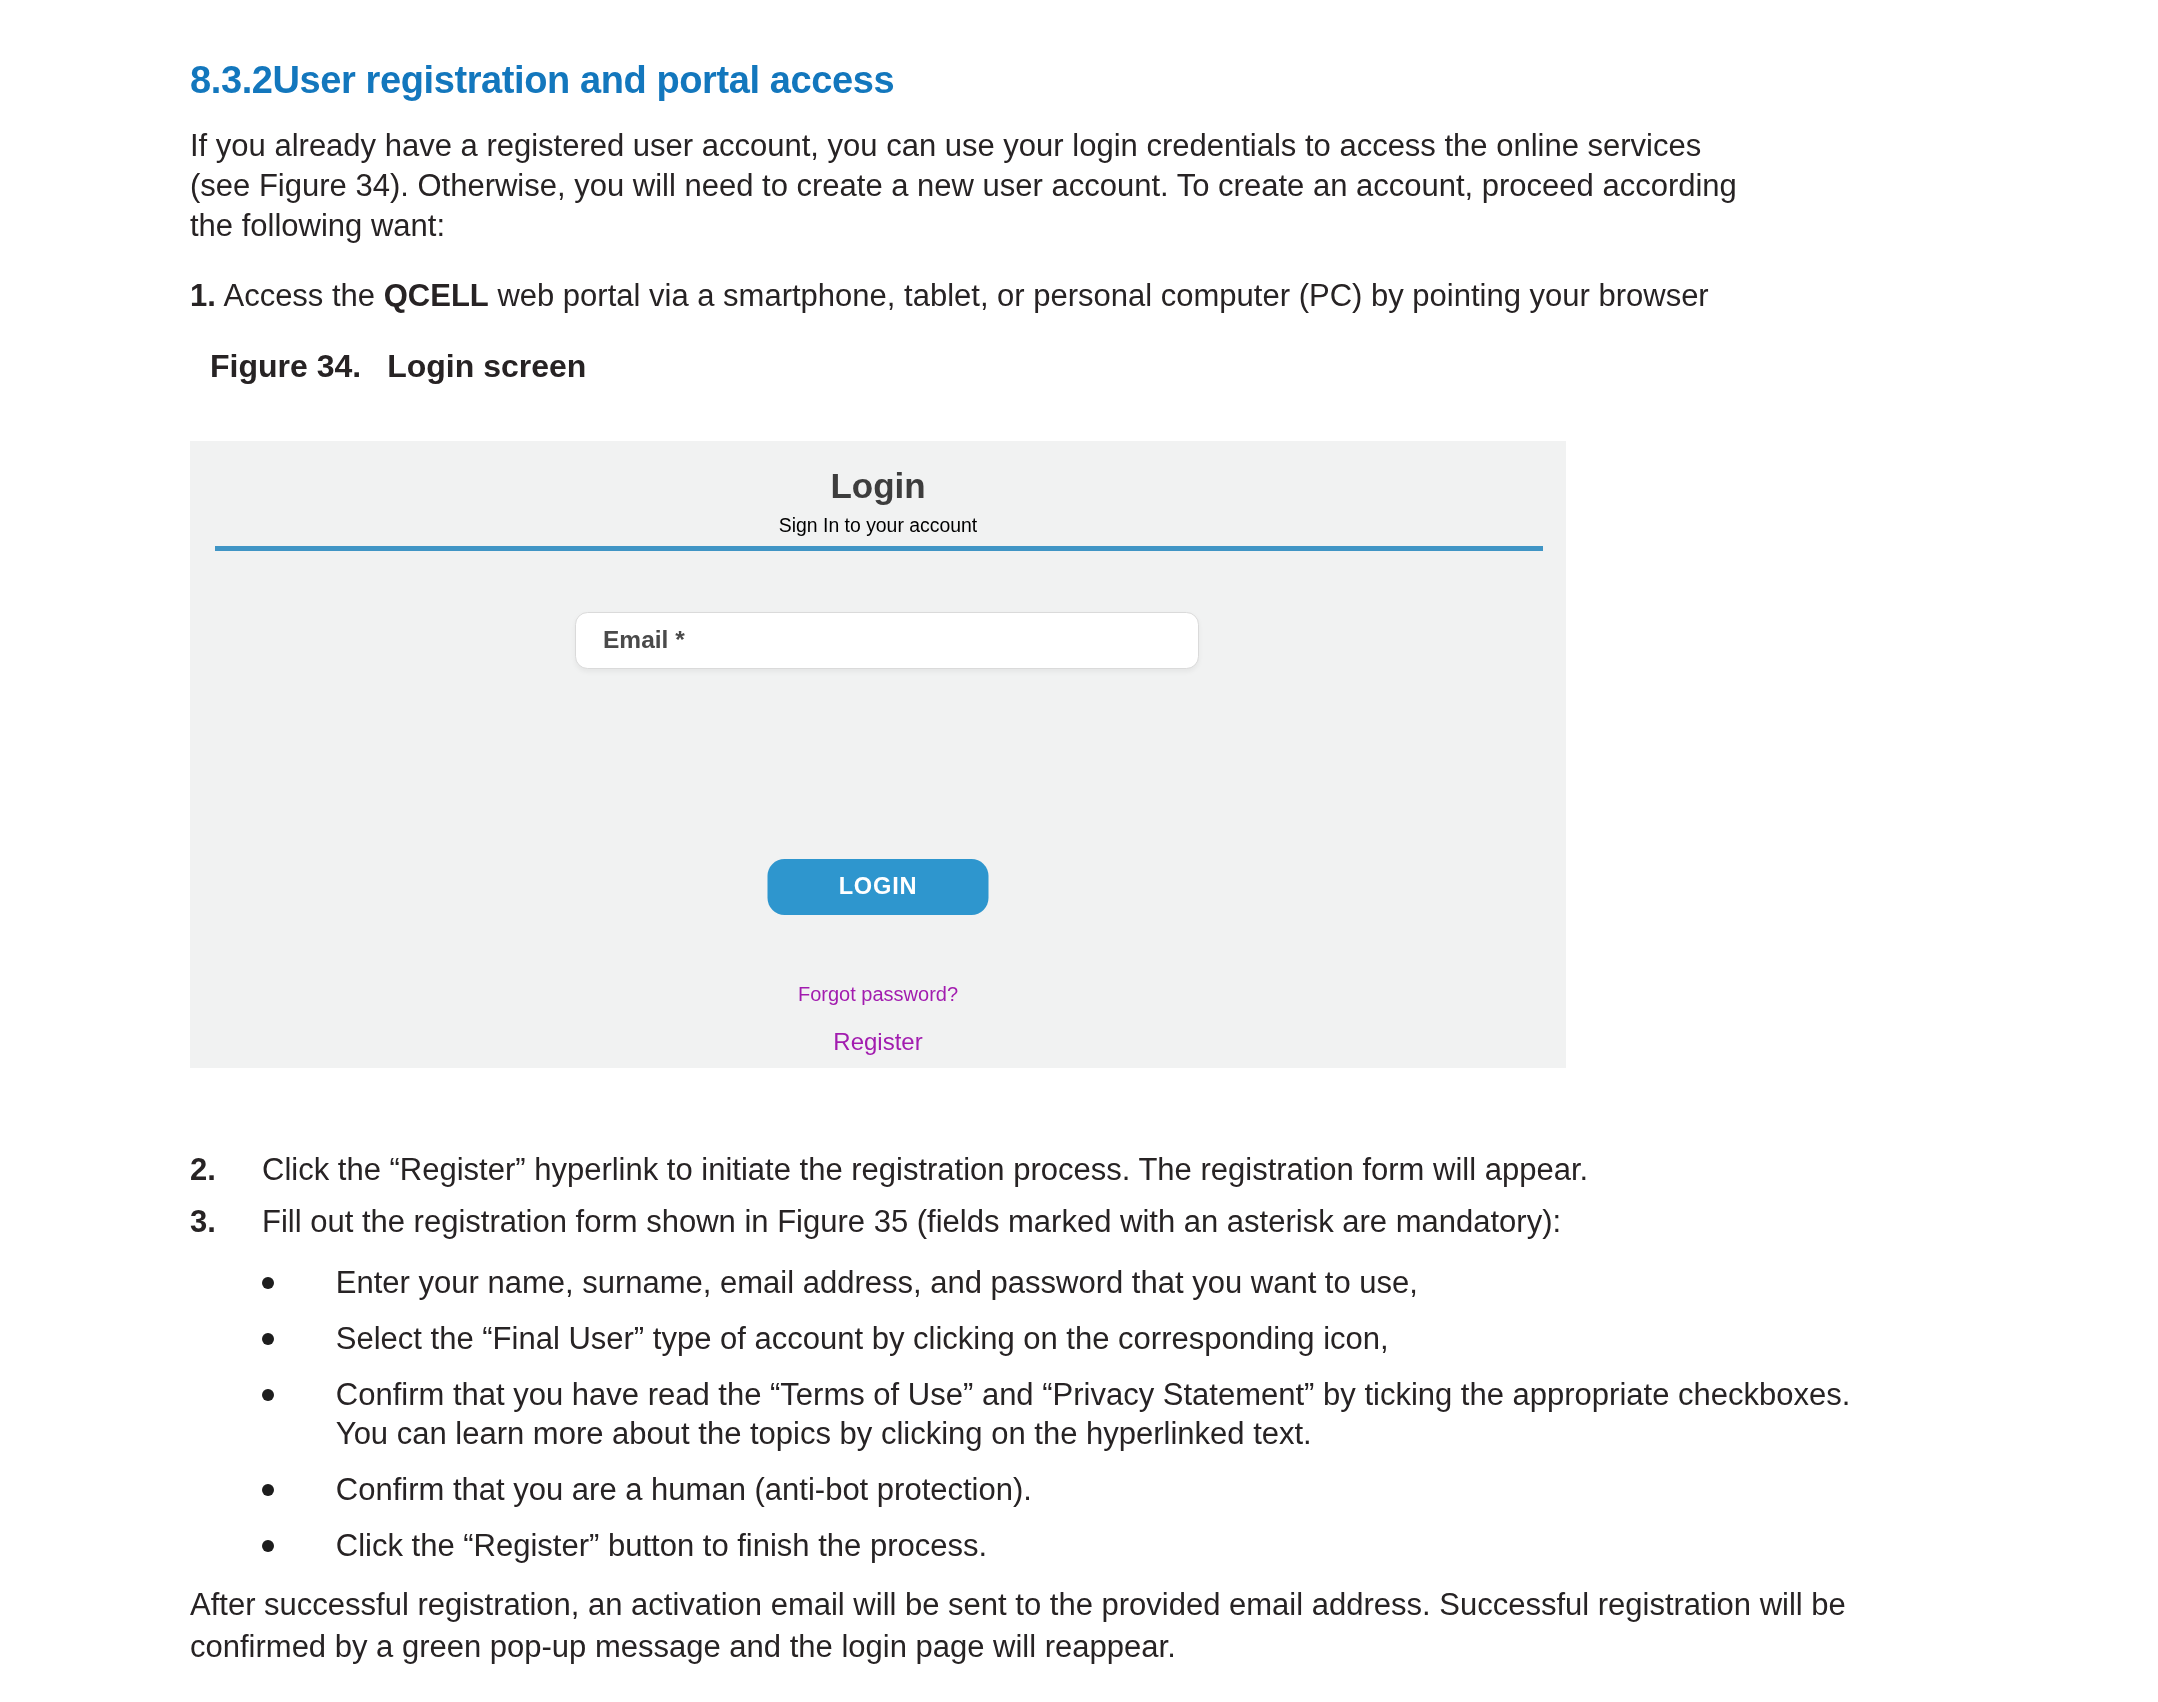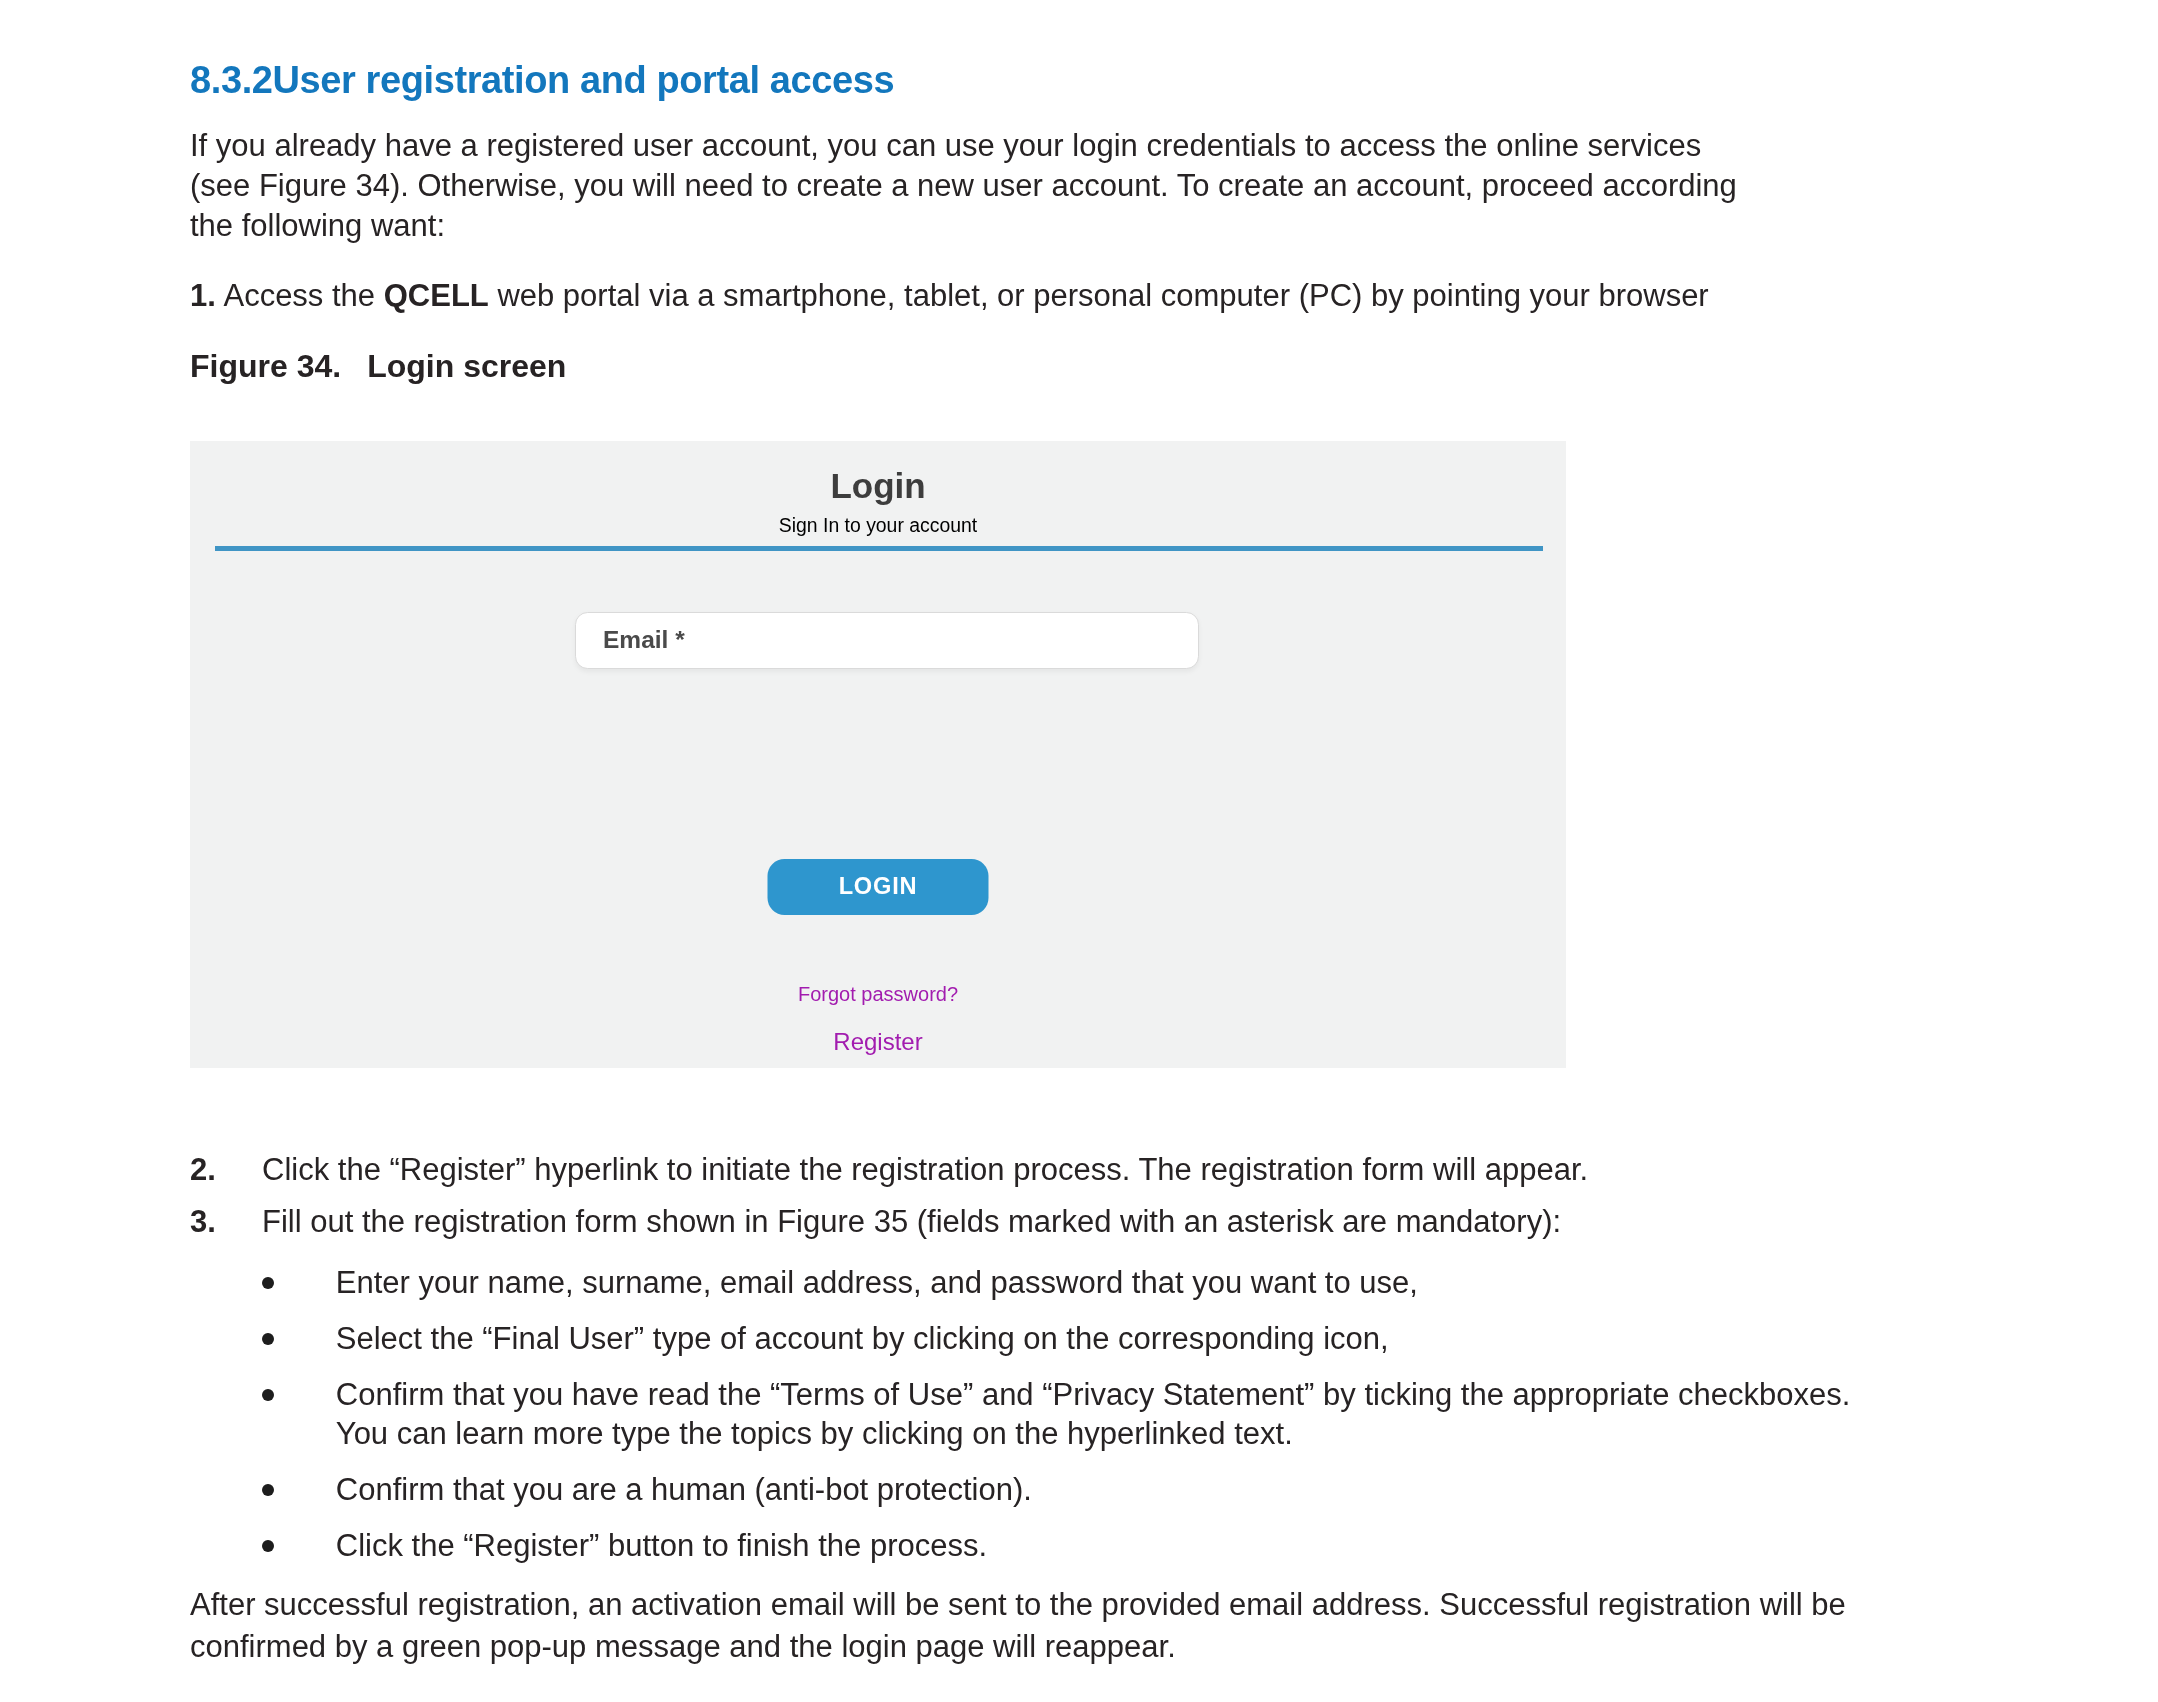--- a/index.html
+++ b/index.html
@@ -25,21 +25,21 @@
   .intro { font-size:31px; line-height:40px; }
   .tline { white-space:nowrap; }
 
   
   .step1 { margin-top:32px; font-size:31px; white-space:nowrap; }
   .bold { font-weight:bold; }
   .step1 .num { font-weight:bold; margin-right:7.6px; }
 
   
   .figcaption { margin-top:34px; font-size:32px; font-weight:bold; white-space:nowrap; }
-  .figcaption .fig-label { margin-right:26px; }
+  .figcaption .fig-label { margin-right:26px;margin-left:20px; }
 
   
   .figure {
     position:relative;
     margin-top:56px;
     width:1376px; height:627px;
     background:#f1f2f2;
   }
   .login-title {
     position:absolute; top:25px; left:0; width:100%;
@@ -166,21 +166,21 @@
       <span class="bullet-dot"></span>
       <span class="bullet-text">
         <span class="tline">Select the “Final User” type of account by clicking on the corresponding icon,</span>
         <span class="tline tline2"></span>
       </span>
     </div>
     <div class="bullet-row">
       <span class="bullet-dot"></span>
       <span class="bullet-text">
         <span class="tline">Confirm that you have read the “Terms of Use” and “Privacy Statement” by ticking the appropriate checkboxes.</span>
-        <span class="tline tline2">You can learn more type the topics by clicking on the hyperlinked text.</span>
+        <span class="tline tline2">You can learn more about the topics by clicking on the hyperlinked text.</span>
       </span>
     </div>
     <div class="bullet-row">
       <span class="bullet-dot"></span>
       <span class="bullet-text">
         <span class="tline">Confirm that you are a human (anti-bot protection).</span>
         <span class="tline tline2"></span>
       </span>
     </div>
     <div class="bullet-row">

